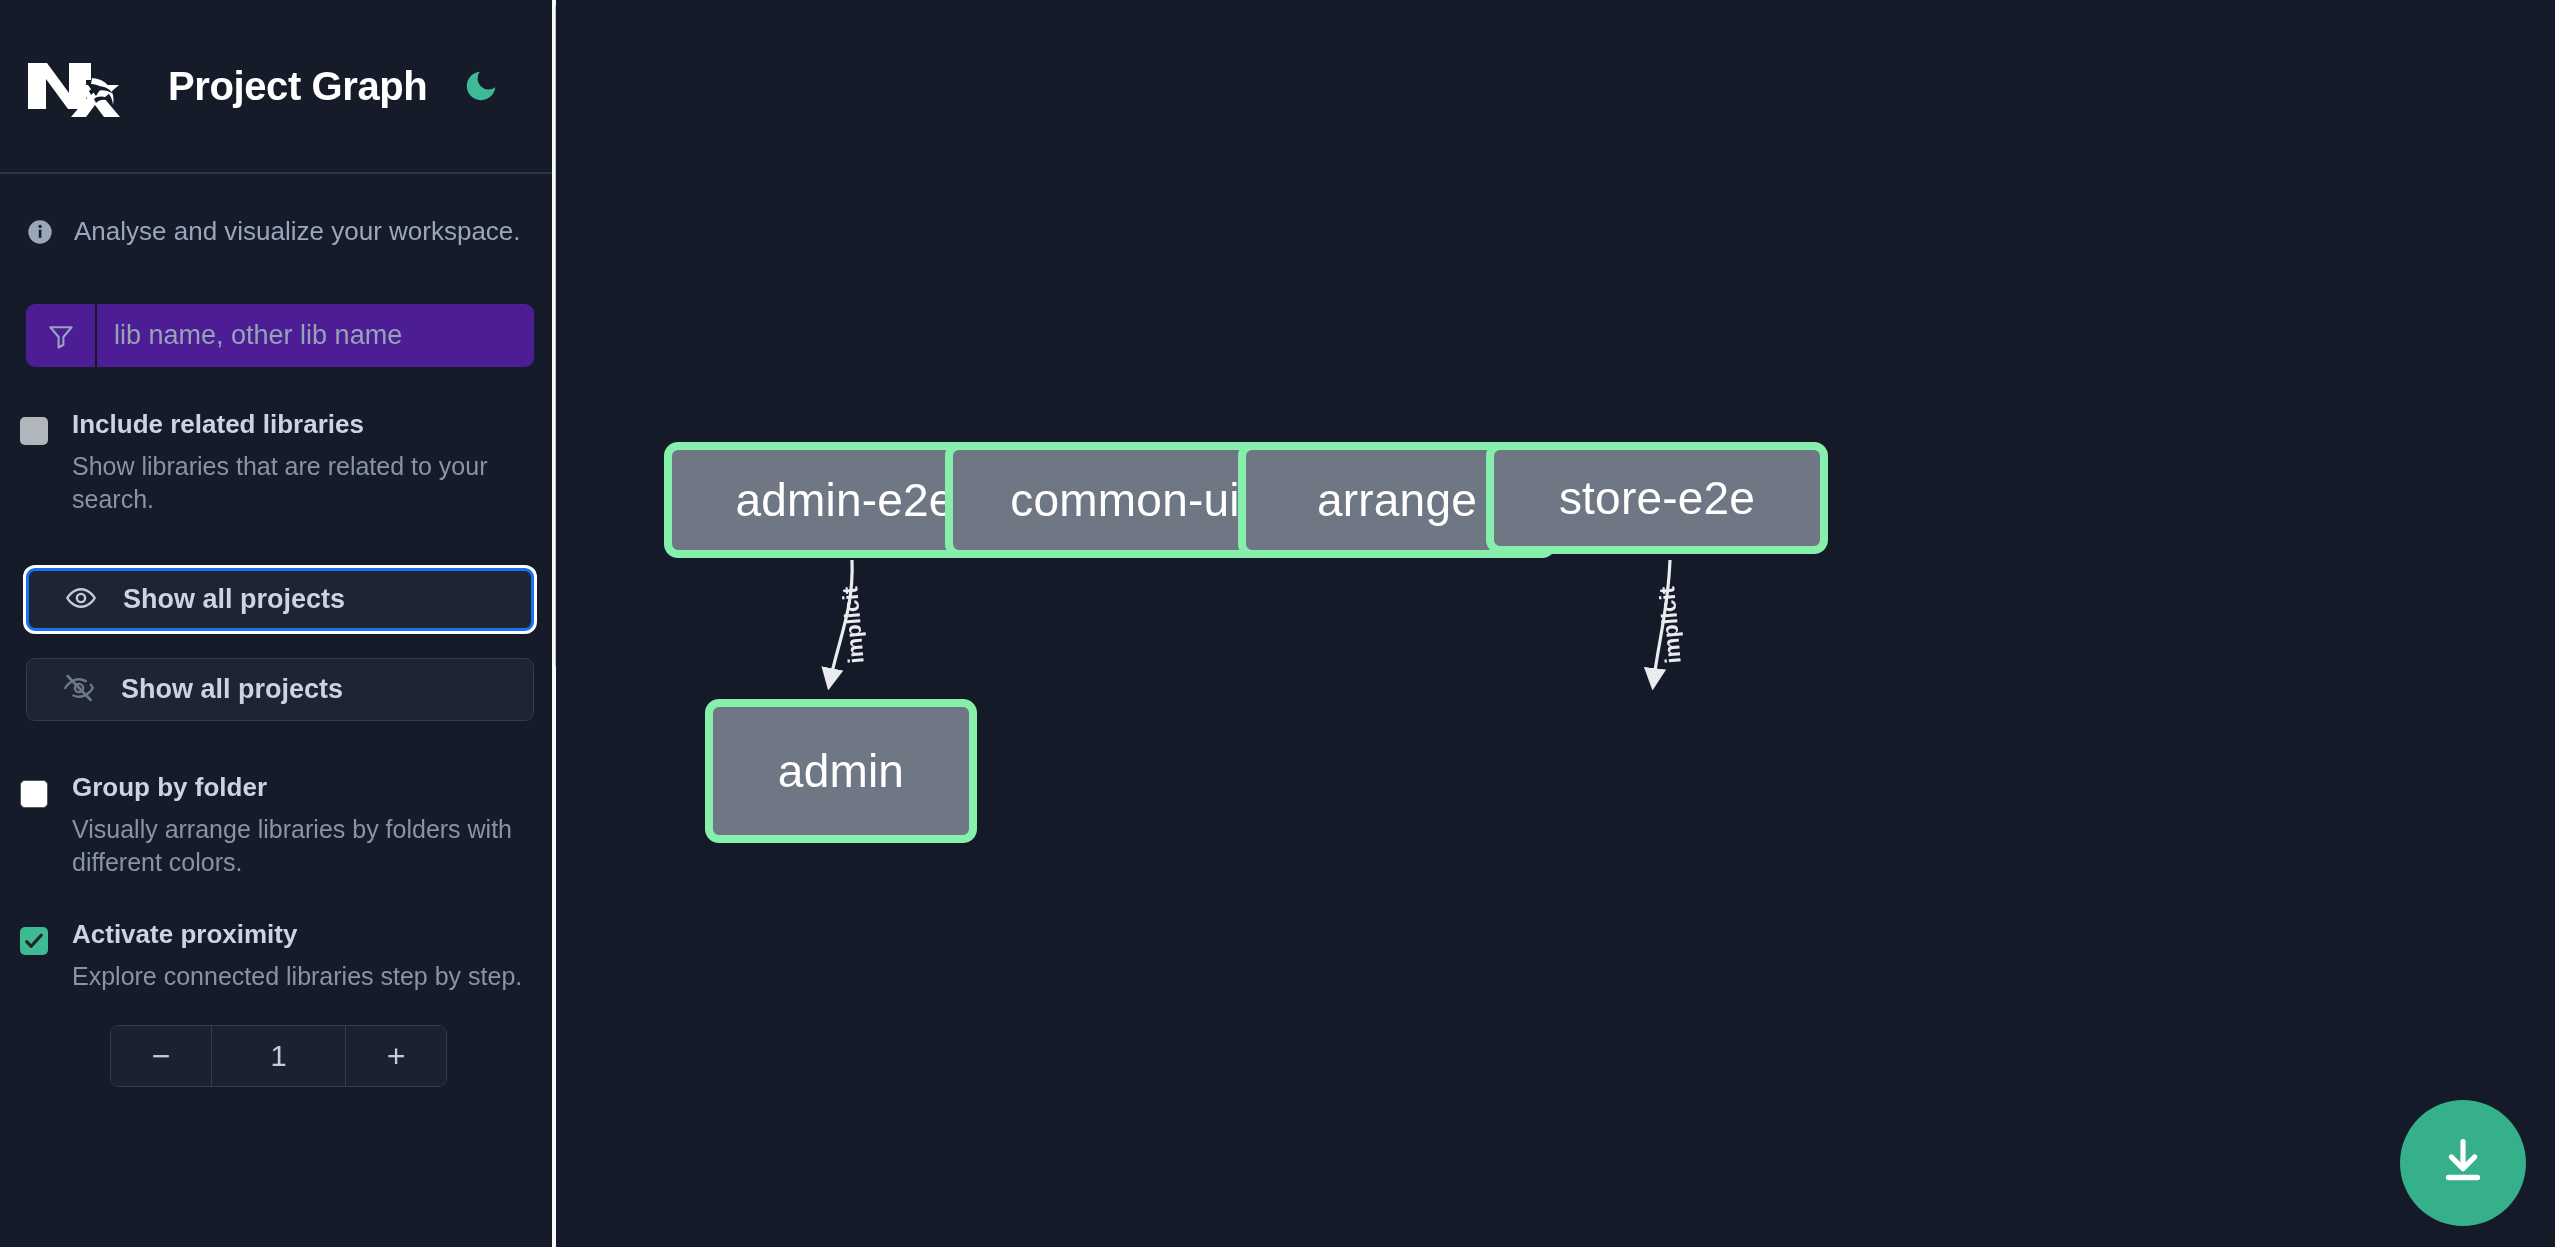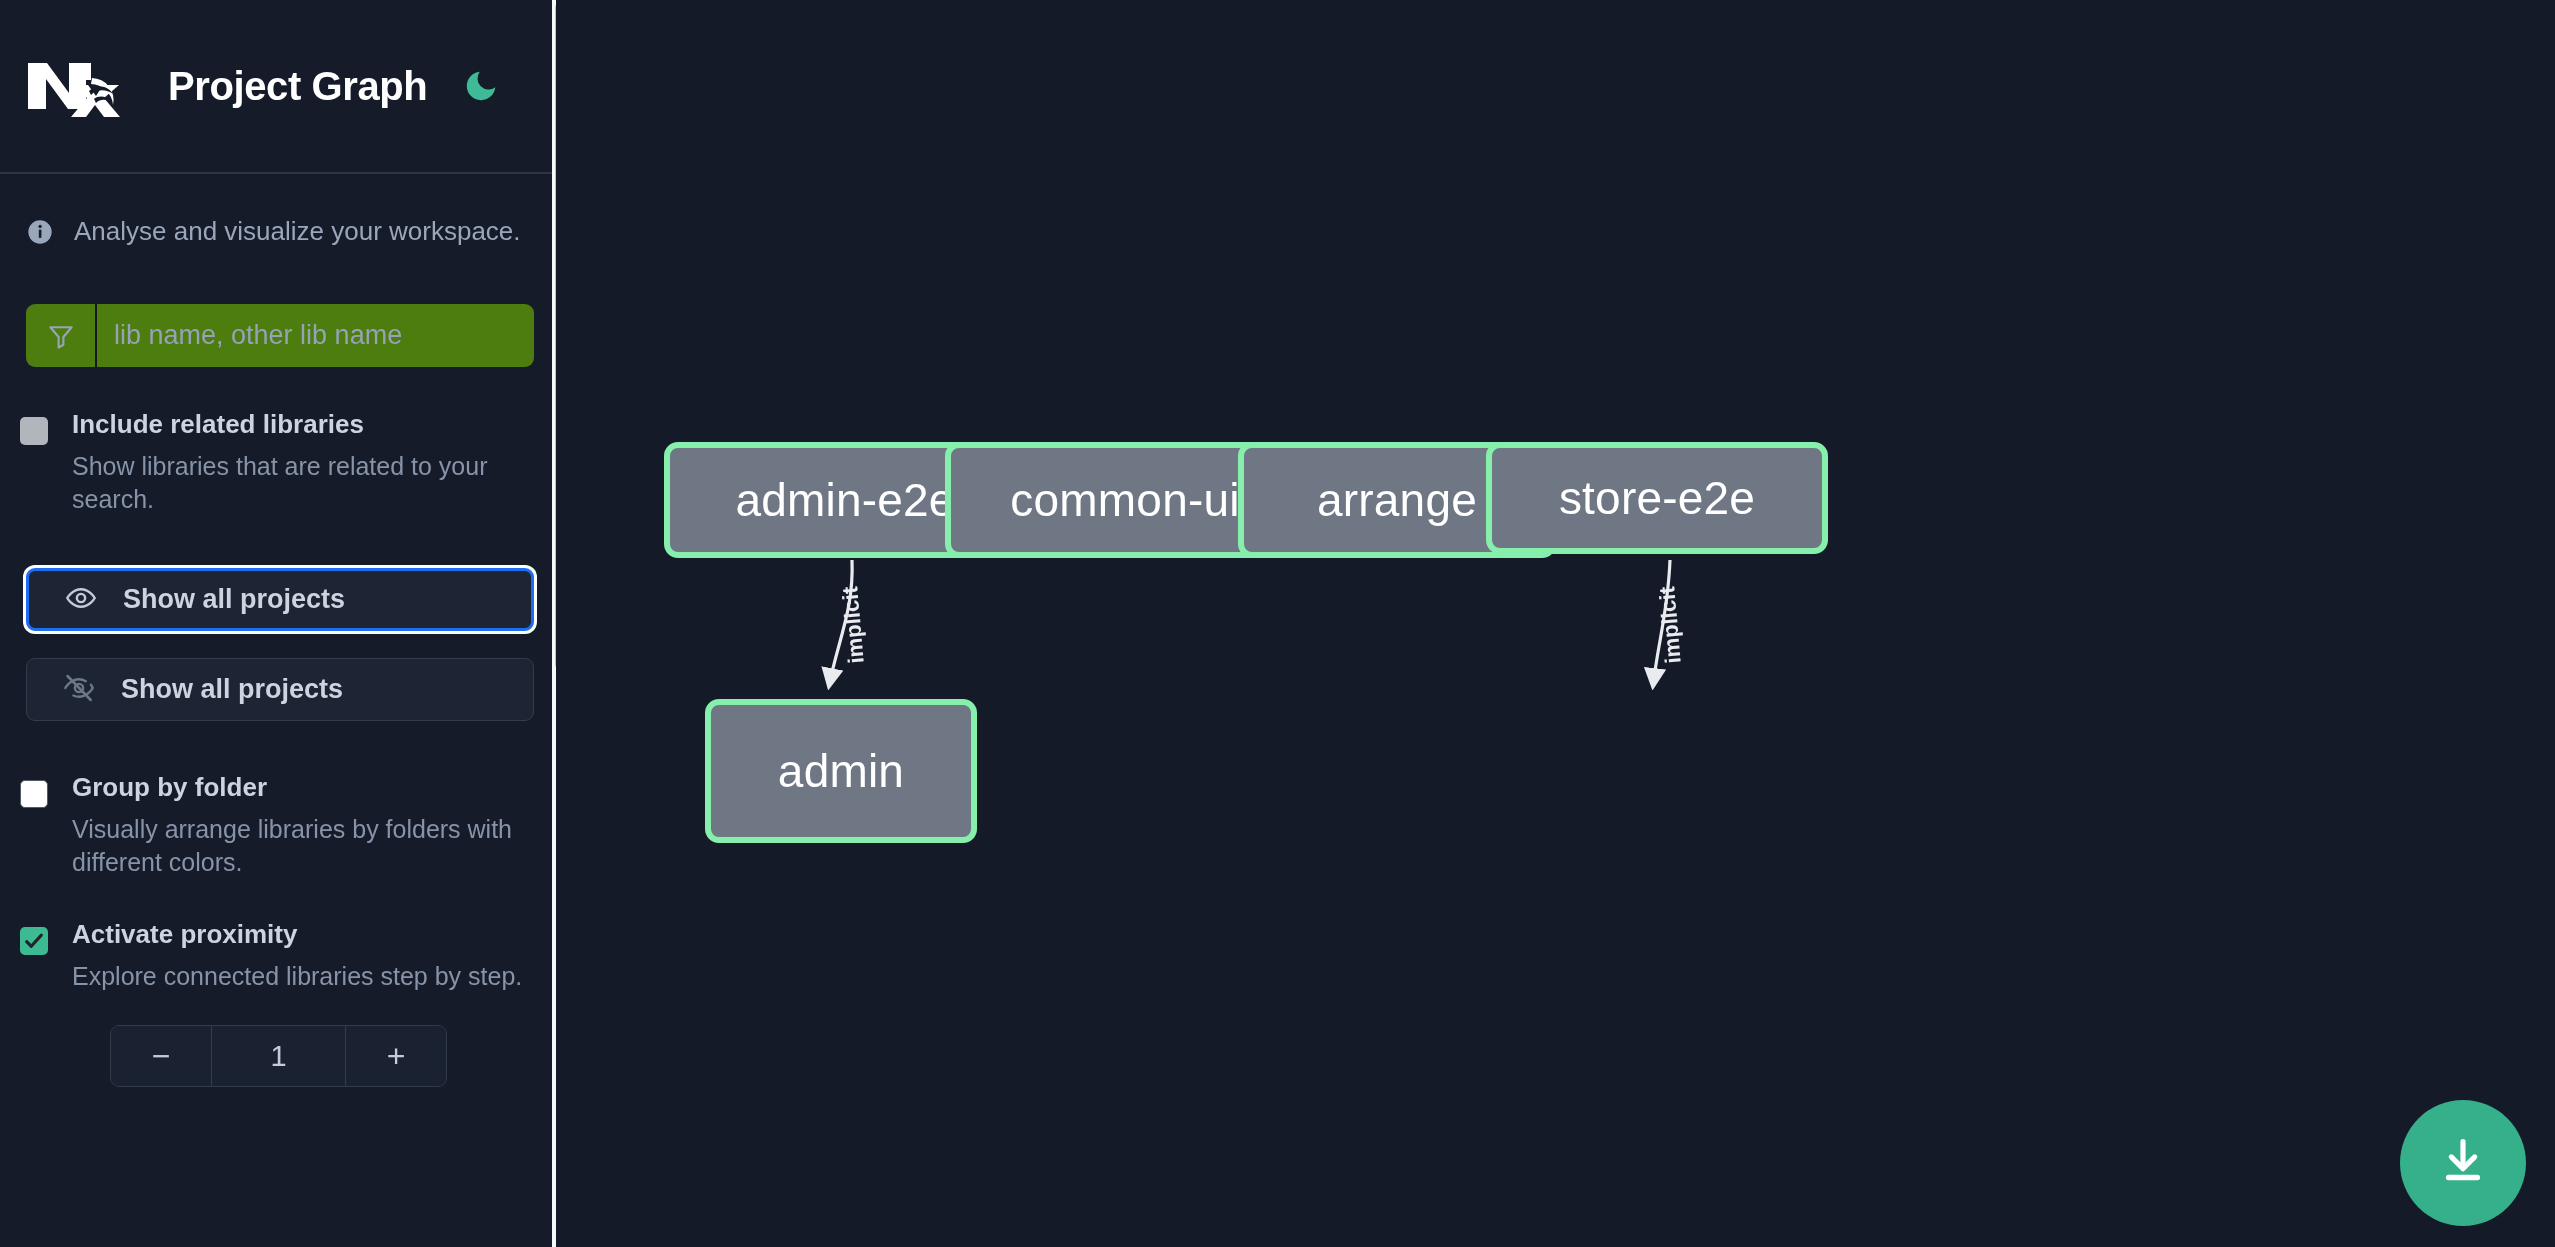--- a/index.html
+++ b/index.html
@@ -69,21 +69,21 @@
     font-size: 26px;
     white-space: nowrap;
     text-align: right;
   }
 
   
   #search-row {
     margin: 57px 0 0 26px;
     width: 508px;
     height: 63px;
-    background: #4d7c0f;
+    background: #4c1d95;
     border-radius: 9px;
     display: flex;
     align-items: flex-end;
     overflow: hidden;
   }
   #search-icon-box {
     width: 71px; height: 100%;
     display: flex; align-items: center; justify-content: center;
     border-right: 2px solid #121824;
     flex: 0 0 auto;
@@ -210,21 +210,21 @@
     left: 570px; top: 0;
     width: 1985px; height: 1247px;
     background: #141a28;
     overflow: hidden;
   }
   #graph-svg { position: absolute; left: 0; top: 0; }
 
   .node {
     position: absolute;
     background: #6f7684;
-    border: 6px solid #86efac;
+    border: 8px solid #86efac;
     border-radius: 14px;
     display: flex;
     align-items: center;
     justify-content: center;
     cursor: pointer;
   }
   .node-label {
     color: #ffffff;
     font-size: 46px;
     font-weight: 400;

